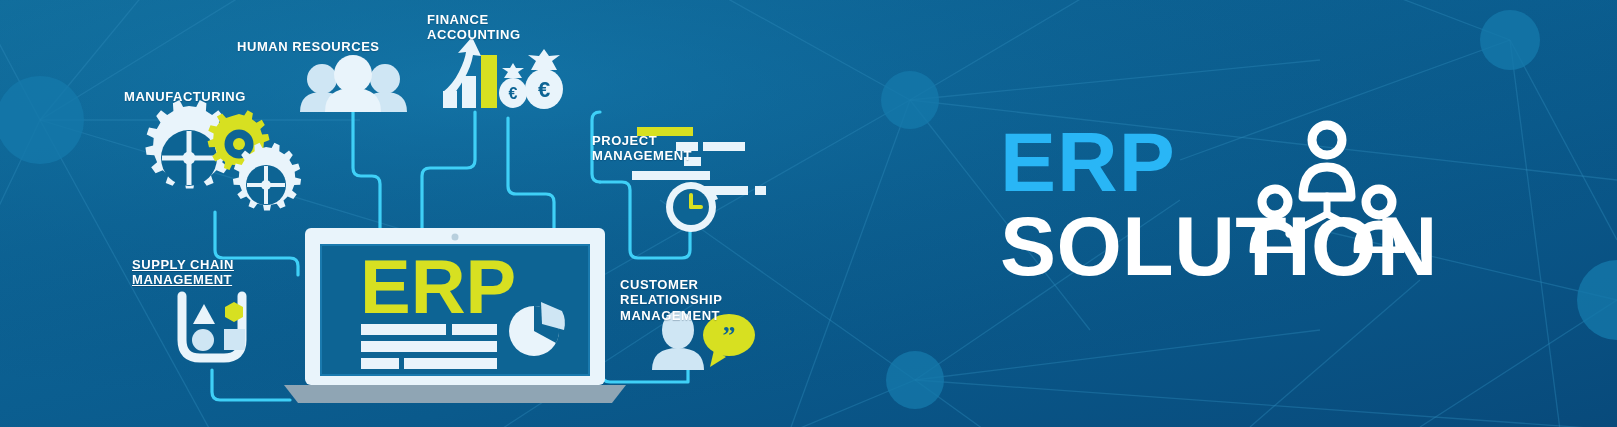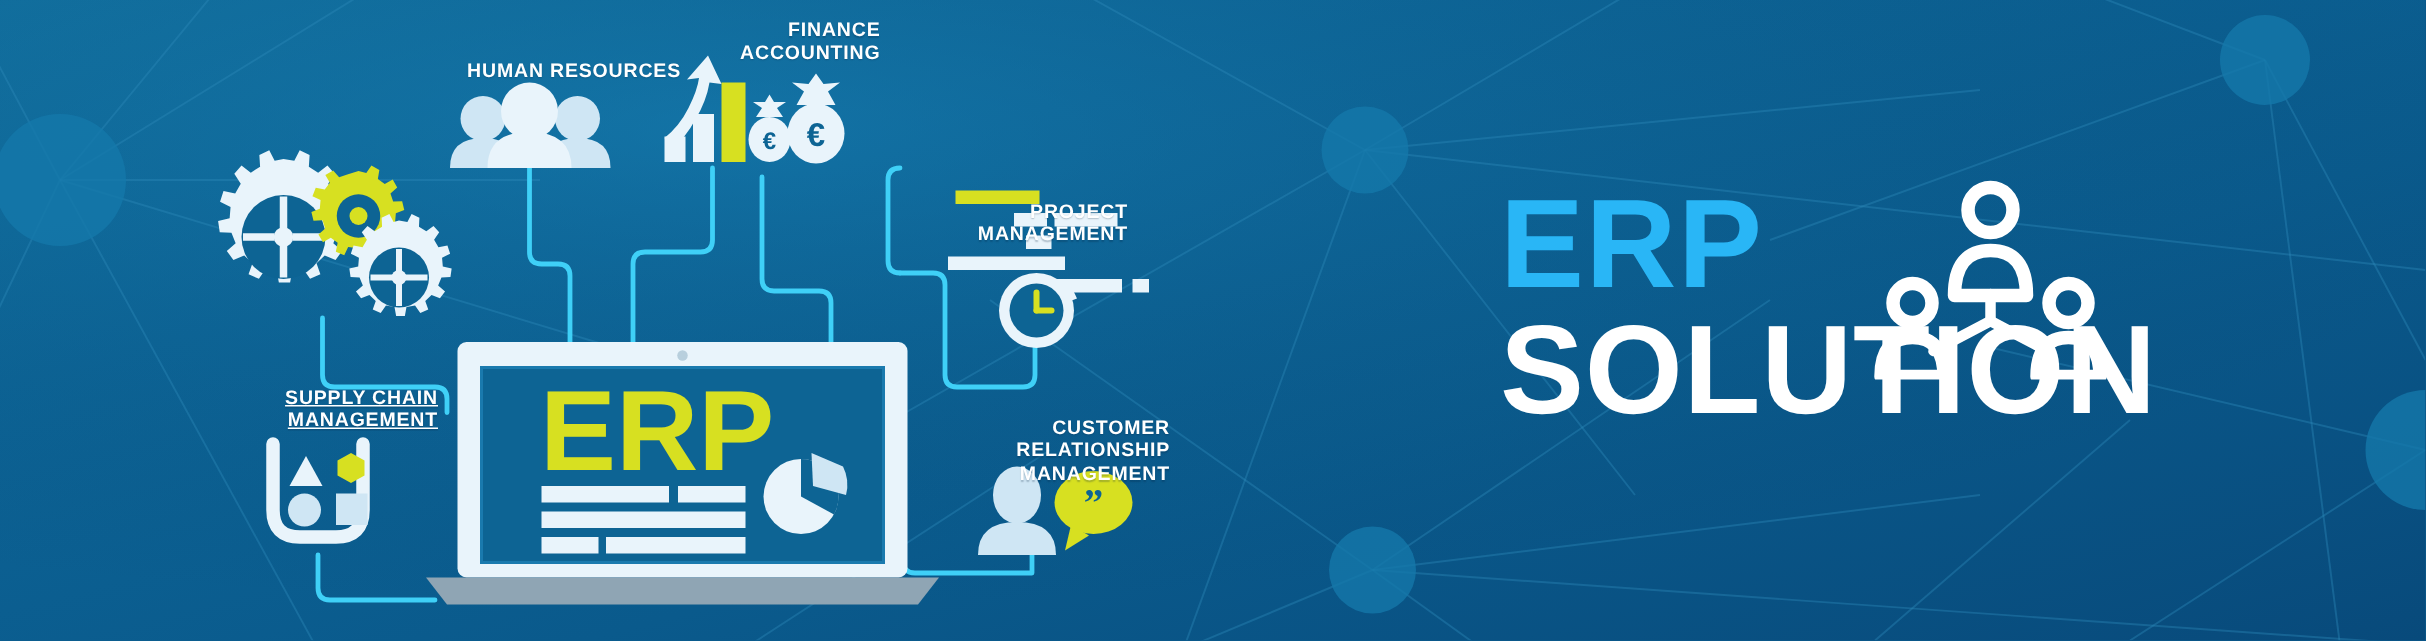--- a/index.html
+++ b/index.html
@@ -11,21 +11,21 @@
   }
   #banner{
     position:relative;width:1617px;height:427px;overflow:hidden;
     background:linear-gradient(118deg,#0f6a9e 0%,#0b6294 28%,#0a5b8d 55%,#0a5285 78%,#094a7c 100%);
   }
   #bgnet{position:absolute;inset:0;width:1617px;height:427px;}
 
   
   .lbl{
     position:absolute;color:#ffffff;font-weight:bold;
-    letter-spacing:.55px;line-height:1.18;text-align:right;
+    letter-spacing:.55px;line-height:1.18;text-align:left;
     text-transform:uppercase;white-space:pre-line;
     text-shadow:0 1px 1px rgba(0,30,60,.25);
   }
 
   
   #diagram{position:absolute;left:0;top:0;width:830px;height:427px;}
 
   
   #hero{position:absolute;left:1000px;top:120px;width:470px;height:220px;}
   #hero .erp{
@@ -247,22 +247,23 @@
       <rect class="ico" x="404" y="358" width="93" height="11"></rect>
 
       <g>
         <circle cx="534" cy="331" r="25" fill="#e9f4fb"></circle>
         <path d="M534 331 L534 306 A25 25 0 0 1 556 343 z" fill="#0d6494"></path>
         <path d="M541 302 L562 311 A27 27 0 0 1 564 330 l-22-6 z" fill="#cfe6f4"></path>
       </g>
     </g>
   </svg>
 
-
-  <div class="lbl" style="left:254px;top:39px;width:200px;font-size:13px;">HUMAN RESOURCES</div>
+  <div class="lbl" style="left:124px;top:89px;width:200px;font-size:13px;">MANUFACTURING</div>
+
+  <div class="lbl" style="left:237px;top:39px;width:200px;font-size:13px;">HUMAN RESOURCES</div>
 
   <div class="lbl" style="left:427px;top:12px;width:160px;font-size:13px;">FINANCE
 ACCOUNTING</div>
 
   <div class="lbl" style="left:592px;top:89px;width:160px;font-size:13px;margin-top:44px;">PROJECT
 MANAGEMENT</div>
 
   <div class="lbl" style="left:620px;top:277px;width:160px;font-size:13px;">CUSTOMER
 RELATIONSHIP
 MANAGEMENT</div>

